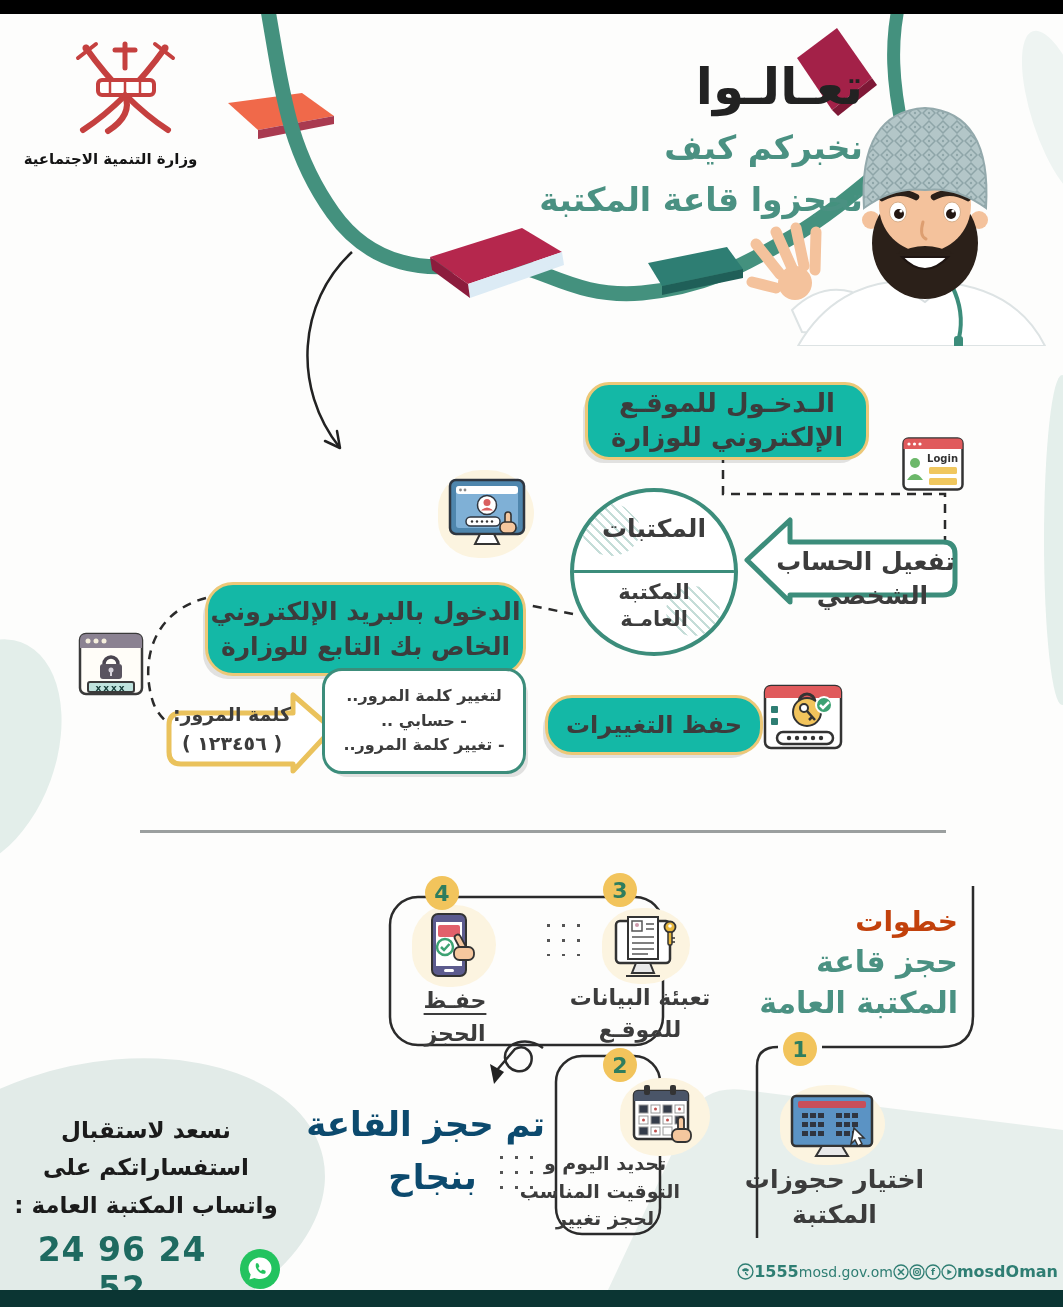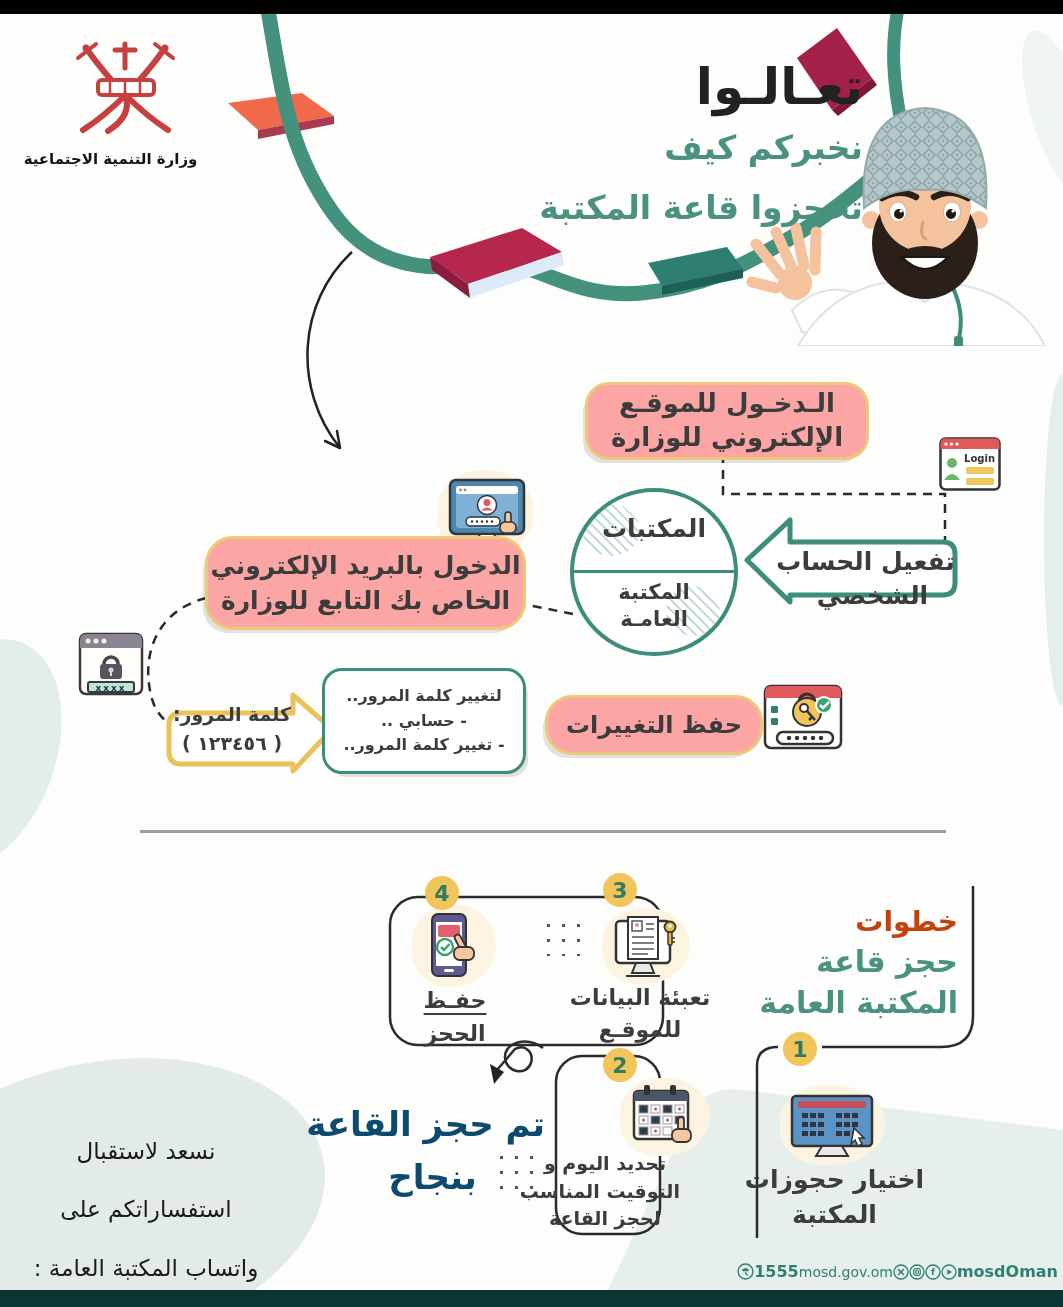--- a/index.html
+++ b/index.html
@@ -5,23 +5,23 @@
   html,body{margin:0;padding:0;background:#777;}
   .canvas{position:relative;width:1063px;height:1307px;background:#fdfdfc;overflow:hidden;
           font-family:"DejaVu Sans","Liberation Sans",sans-serif;direction:rtl;}
   .abs{position:absolute;}
   .line{white-space:nowrap;display:block;}
   .bar-top{top:0;left:0;width:1063px;height:14px;background:#000;z-index:6;}
   .bar-bottom{top:1290px;left:0;width:1063px;height:17px;background:#0b3533;z-index:6;}
   .title-w{left:545px;top:58px;width:318px;text-align:right;z-index:4;}
   .t1{font-size:50px;font-weight:bold;color:#222;letter-spacing:1px;}
   .t2{font-size:33px;font-weight:bold;color:#4a9182;margin-top:12px;}
-  .t3{font-size:33px;font-weight:bold;color:#4a9182;margin-top:21px;}
+  .t3{font-size:33px;font-weight:bold;color:#4a9182;margin-top:13px;}
   .ministry{left:18px;top:150px;width:185px;text-align:center;font-size:15px;font-weight:bold;color:#141414;z-index:4;}
-  .ybox{border:3px solid #ecc878;border-radius:24px;background:#fca5a5;display:flex;flex-direction:column;
+  .ybox{border:3px solid #ecc878;border-radius:24px;background:#14b8a6;display:flex;flex-direction:column;
         align-items:center;justify-content:center;font-weight:bold;color:#3c3c3c;z-index:3;
         box-shadow:-5px 6px 0 -3px rgba(60,60,60,.14);}
   .gbox{border:3.5px solid #3c8d7b;border-radius:20px;background:#fff;display:flex;flex-direction:column;
         align-items:center;justify-content:center;font-weight:bold;color:#3c3c3c;z-index:3;
         box-shadow:5px 6px 0 -3px rgba(60,60,60,.14);}
   .circle{left:570px;top:488px;width:160px;height:160px;border:4px solid #3c8d7b;border-radius:50%;
           background:#fff;z-index:3;overflow:hidden;}
   .circle .mid{position:absolute;left:0;top:78px;width:100%;height:3px;background:#3c8d7b;}
   .hatch{position:absolute;background:repeating-linear-gradient(45deg,rgba(62,142,126,.30) 0 2px,transparent 2px 7px);border-radius:50%;}
   .ctxt{position:absolute;width:100%;text-align:center;font-weight:bold;color:#3c3c3c;}
@@ -32,21 +32,21 @@
   .steps-title{left:700px;top:905px;width:258px;text-align:right;z-index:4;}
   .st1{font-size:28px;font-weight:bold;color:#c2410c;}
   .st2{font-size:30px;font-weight:bold;color:#4a9182;margin-top:6px;}
   .slabel{position:absolute;text-align:center;font-weight:bold;color:#3c3c3c;z-index:4;}
   .success{left:320px;top:1098px;width:225px;text-align:center;font-size:34px;font-weight:bold;
            color:#0c4a6e;line-height:1.55;z-index:4;}
   .dots{position:absolute;background-image:radial-gradient(#555 1.6px,transparent 1.8px);
         background-size:15px 15px;z-index:2;}
   .divider{left:140px;top:830px;width:806px;height:3px;background:#9b9f9f;z-index:2;}
   .contact{left:12px;top:1112px;width:268px;text-align:center;z-index:4;color:#1b1b1b;}
-  .contact .cl{font-size:23px;font-weight:normal;line-height:1.62;margin-top:21px;}
+  .contact .cl{font-size:23px;font-weight:bold;line-height:1.62;}
   .wrow{display:flex;direction:ltr;justify-content:flex-end;align-items:center;gap:8px;margin-top:6px;}
   .wnum{font-size:33px;font-weight:bold;color:#1e6a60;letter-spacing:1px;}
   .footer{left:740px;top:1262px;width:318px;display:flex;direction:ltr;justify-content:flex-end;
           align-items:center;color:#2f7e73;z-index:7;font-size:14px;}
   .footer .fb1{font-weight:bold;font-size:16px;}
   .u{text-decoration:underline;text-underline-offset:5px;}
 </style>
 </head>
 <body>
 
@@ -160,21 +160,21 @@
     <path d="M 156,176 Q 185,160 214,176 Q 185,172 156,176 Z" fill="#2b2019"></path>
     <path d="M 162,179 Q 185,203 208,179 Z" fill="#fff" stroke="#1f1512" stroke-width="2"></path>
     <path d="M 124,130 Q 118,34 185,30 Q 252,34 246,130 Q 216,108 185,112 Q 154,108 124,130 Z" fill="url(#tpat)" stroke="#93a9ac" stroke-width="2"></path>
   </svg>
 
   <div class="abs ybox" style="left:585px;top:382px;width:278px;height:72px;font-size:26px;line-height:1.3;">
     <span class="line">الـدخـول للموقـع</span>
     <span class="line">الإلكتروني للوزارة</span>
   </div>
 
-  <div class="icon" style="left:906px;top:437px;padding-left:33px;">
+  <div class="icon" style="left:869px;top:437px;padding-left:33px;">
     <svg width="62" height="54" viewBox="0 0 62 54">
       <rect x="1.5" y="1.5" width="59" height="51" rx="5" fill="#fff" stroke="#333" stroke-width="2.5"></rect>
       <path d="M 1.5,6 Q 1.5,1.5 6,1.5 L 56,1.5 Q 60.5,1.5 60.5,6 L 60.5,12 L 1.5,12 Z" fill="#e05a5c"></path>
       <circle cx="7" cy="7" r="1.6" fill="#fff"></circle>
         <circle cx="12.5" cy="7" r="1.6" fill="#fff"></circle>
         <circle cx="18" cy="7" r="1.6" fill="#fff"></circle>
       <text x="56" y="25" text-anchor="end" font-size="10" font-weight="bold" fill="#333" style="direction:ltr">Login</text>
       <circle cx="13" cy="26" r="5" fill="#6cb86a"></circle>
       <path d="M 5,43 Q 13,31 21,43 Z" fill="#6cb86a"></path>
       <rect x="27" y="30" width="28" height="7" rx="1.5" fill="#f0c75e"></rect>
@@ -217,21 +217,21 @@
           <circle cx="34" cy="43.5" r="1.2"></circle>
           <circle cx="39" cy="43.5" r="1.2"></circle>
           <circle cx="44" cy="43.5" r="1.2"></circle>
         </g>
       <rect x="57" y="34" width="6" height="14" rx="3" fill="#f5c79e" stroke="#333" stroke-width="1.6"></rect>
       <rect x="52" y="44" width="16" height="11" rx="5" fill="#f5c79e" stroke="#333" stroke-width="1.6"></rect>
       <path d="M 32,56 L 46,56 L 51,66 L 27,66 Z" fill="#fff" stroke="#333" stroke-width="2"></path>
     </svg>
   </div>
 
-  <div class="abs ybox" style="left:205px;top:536px;width:315px;height:88px;font-size:25px;line-height:1.4;border-radius:28px;">
+  <div class="abs ybox" style="left:205px;top:582px;width:315px;height:88px;font-size:25px;line-height:1.4;border-radius:28px;">
     <span class="line">الدخول بالبريد الإلكتروني</span>
     <span class="line">الخاص بك التابع للوزارة</span>
   </div>
 
   <div class="icon" style="left:78px;top:628px;">
     <svg width="66" height="70" viewBox="0 0 66 70">
       <rect x="2" y="6" width="62" height="60" rx="6" fill="#fffdf8" stroke="#3a3a3a" stroke-width="2.5"></rect>
       <path d="M 2,12 Q 2,6 8,6 L 58,6 Q 64,6 64,12 L 64,20 L 2,20 Z" fill="#8b8292"></path>
       <circle cx="10" cy="13" r="2.5" fill="#f5efdd"></circle>
         <circle cx="18" cy="13" r="2.5" fill="#f5efdd"></circle>
@@ -368,21 +368,21 @@
           <circle cx="37.5" cy="37" r="1.5"></circle>
           <circle cx="25.5" cy="48" r="1.5"></circle>
         </g>
       <rect x="48" y="34" width="6" height="16" rx="3" fill="#f5c79e" stroke="#333" stroke-width="1.8"></rect>
       <rect x="42" y="46" width="19" height="13" rx="5.5" fill="#f5c79e" stroke="#333" stroke-width="1.8"></rect>
     </svg>
   </div>
   <div class="slabel" style="left:530px;top:1150px;width:150px;font-size:19px;line-height:1.45;">
     <span class="line">تحديد اليوم و</span>
     <span class="line">التوقيت المناسب</span>
-    <span class="line">لحجز القاعة</span>
+    <span class="line">لحجز تغيير</span>
   </div>
 
   <div class="abs halo" style="left:602px;top:908px;width:88px;height:76px;"></div>
   <div class="icon" style="left:612px;top:915px;">
     <svg width="70" height="64" viewBox="0 0 70 64">
       <rect x="4" y="6" width="54" height="42" rx="4" fill="#fff" stroke="#333" stroke-width="2.5"></rect>
       <rect x="16" y="2" width="30" height="42" fill="#fff" stroke="#333" stroke-width="2"></rect>
       <rect x="20" y="6" width="10" height="10" fill="#fff" stroke="#555" stroke-width="1.5"></rect>
       <circle cx="25" cy="10" r="2" fill="#c9a"></circle>
       <g stroke="#555" stroke-width="1.5">

